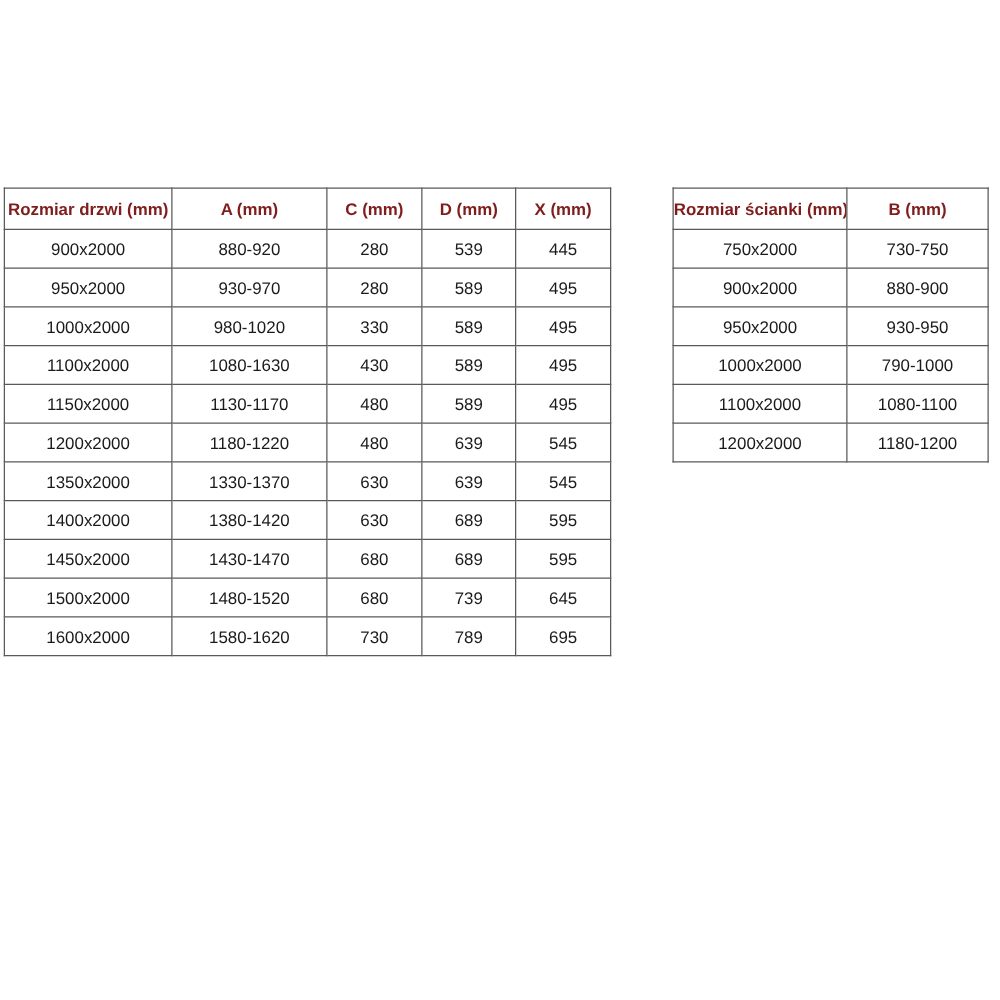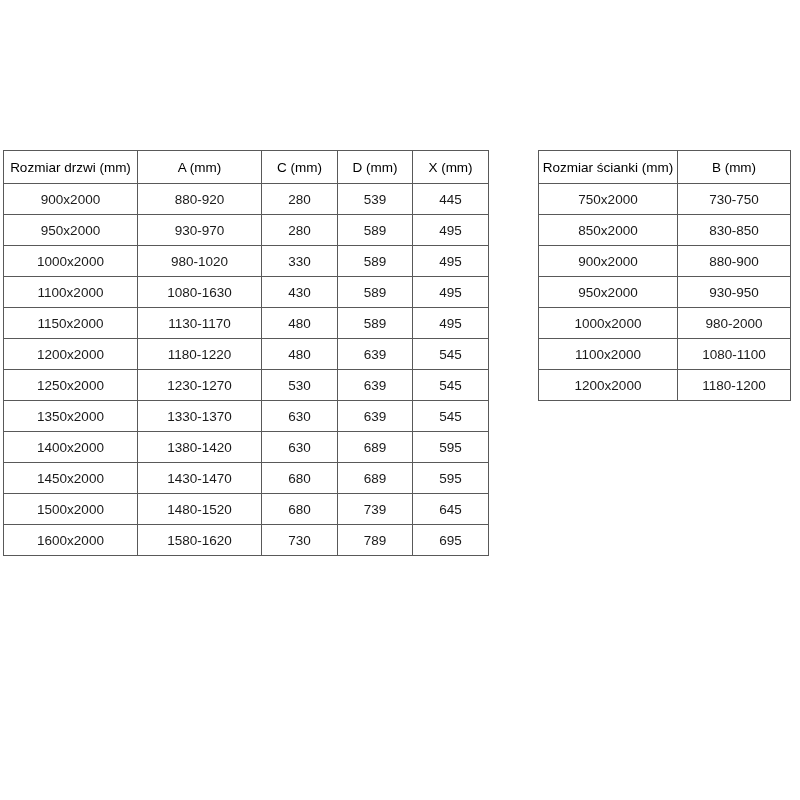--- a/index.html
+++ b/index.html
@@ -24,23 +24,23 @@
   table.dim-table th,
   table.dim-table td {
     border: 1px solid #595959;
     text-align: center;
     vertical-align: middle;
     white-space: nowrap;
     font-size: 13.5px;
     overflow: hidden;
   }
   table.dim-table th {
-    font-weight: normal;
+    font-weight: bold;
     height: 33px;
-    color: #000000;
+    color: #7f1d1d;
   }
   table.dim-table td {
     height: 31px;
     font-weight: normal;
   }
 
   
   #doors-table col.c0 { width: 134px; }
   #doors-table col.c1 { width: 124px; }
   #doors-table col.c2 { width: 76px; }
@@ -109,27 +109,20 @@
           <td>495</td>
         </tr>
         <tr>
           <td>1200x2000</td>
           <td>1180-1220</td>
           <td>480</td>
           <td>639</td>
           <td>545</td>
         </tr>
         <tr>
-          <td>1250x2000</td>
-          <td>1230-1270</td>
-          <td>530</td>
-          <td>639</td>
-          <td>545</td>
-        </tr>
-        <tr>
           <td>1350x2000</td>
           <td>1330-1370</td>
           <td>630</td>
           <td>639</td>
           <td>545</td>
         </tr>
         <tr>
           <td>1400x2000</td>
           <td>1380-1420</td>
           <td>630</td>
@@ -170,34 +163,30 @@
           <th>Rozmiar ścianki (mm)</th>
           <th>B (mm)</th>
         </tr>
       </thead>
     <tbody>
         <tr>
           <td>750x2000</td>
           <td>730-750</td>
         </tr>
         <tr>
-          <td>850x2000</td>
-          <td>830-850</td>
-        </tr>
-        <tr>
           <td>900x2000</td>
           <td>880-900</td>
         </tr>
         <tr>
           <td>950x2000</td>
           <td>930-950</td>
         </tr>
         <tr>
           <td>1000x2000</td>
-          <td>980-2000</td>
+          <td>790-1000</td>
         </tr>
         <tr>
           <td>1100x2000</td>
           <td>1080-1100</td>
         </tr>
         <tr>
           <td>1200x2000</td>
           <td>1180-1200</td>
         </tr>
       </tbody>

